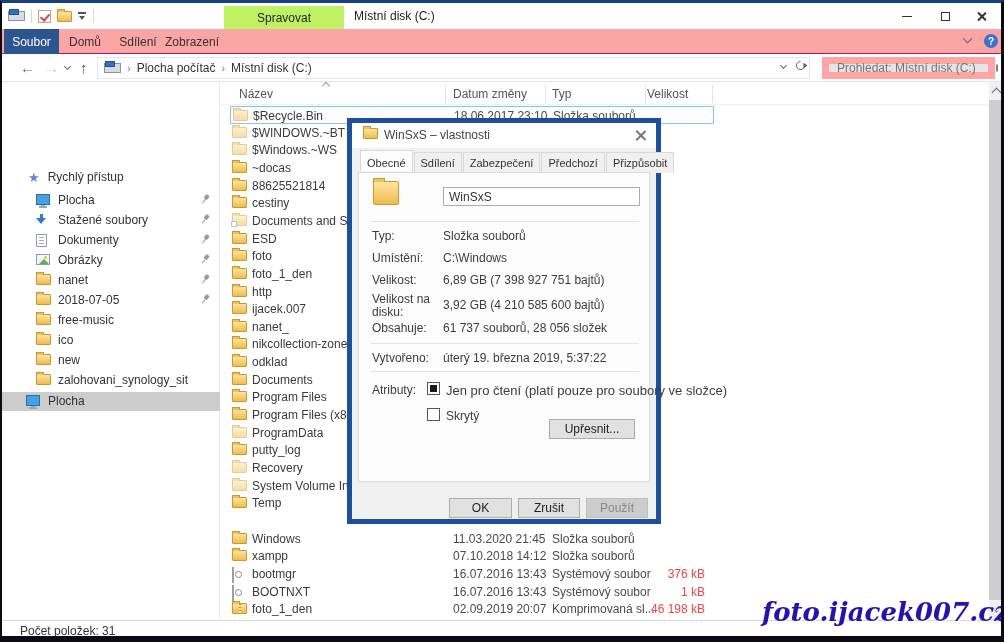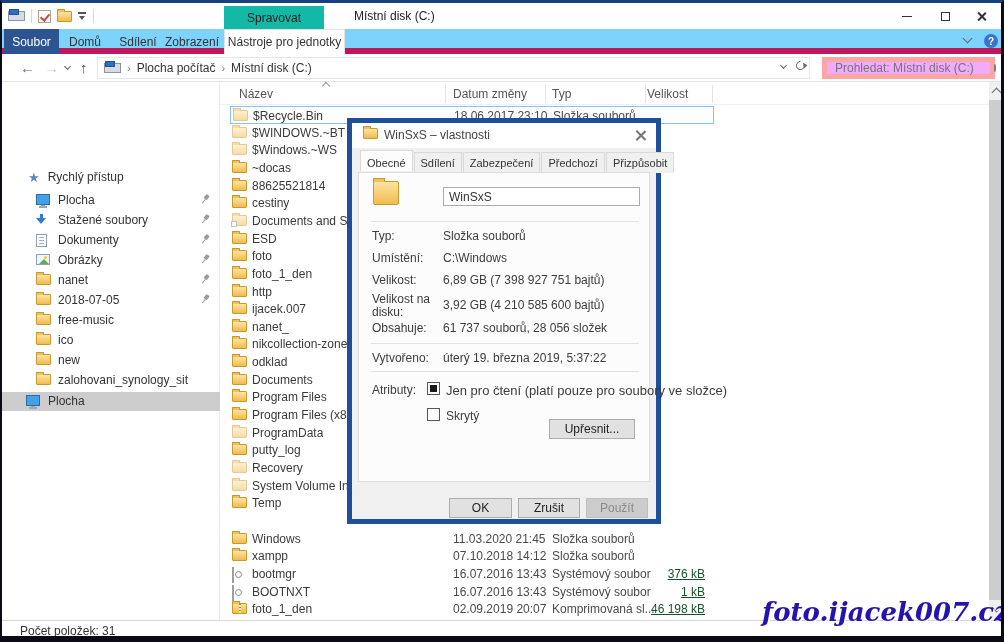--- a/index.html
+++ b/index.html
@@ -21,53 +21,53 @@
   .ic-check{width:13px;height:13px;border:1px solid #b9a48c;background:#fdfdfd;position:relative;}
   .ic-check::after{content:"";position:absolute;left:3px;top:1px;width:4px;height:7px;border-right:2px solid #c0504d;border-bottom:2px solid #c0504d;transform:rotate(40deg);}
   .ic-folder{width:15px;height:11px;position:relative;background:linear-gradient(180deg,#ffe3a0,#eebc4f);border:1px solid #c9992e;border-radius:1px;}
   .ic-folder::before{content:"";position:absolute;top:-3px;left:-1px;width:6px;height:2px;background:#edc061;border:1px solid #c9992e;border-bottom:none;border-radius:1px 1px 0 0;}
   .dim{opacity:.5;}
   .ic-zip::after{content:"";position:absolute;left:6px;top:0;bottom:0;width:2px;background:repeating-linear-gradient(180deg,#b98a1e 0 1px,#ffe9b0 1px 3px);}
   .link-badge{position:absolute;left:-2px;bottom:-2px;width:6px;height:6px;background:#fff;border:1px solid #7c8aa0;}
   .ic-caret{width:9px;height:8px;position:relative;}
   .ic-caret::before{content:"";position:absolute;left:0;top:0;width:8px;height:1.5px;background:#555;}
   .ic-caret::after{content:"";position:absolute;left:1px;top:4px;border-left:3px solid transparent;border-right:3px solid transparent;border-top:4px solid #555;}
-  .manage{left:222px;top:3px;width:100px;height:24px;background:#14b8a6;color:#1e1e1e;display:flex;align-items:center;justify-content:center;}
+  .manage{left:222px;top:3px;width:120px;height:24px;background:#bef264;color:#1e1e1e;display:flex;align-items:center;justify-content:center;}
   .win-title{left:352px;top:6px;color:#222;}
   .wbtn{top:0;width:32px;height:26px;display:flex;align-items:center;justify-content:center;}
   .glyph-min{width:10px;height:1px;background:#333;}
   .glyph-max{width:9px;height:9px;border:1px solid #333;}
   .glyph-close{width:11px;height:11px;position:relative;}
   .glyph-close::before,.glyph-close::after{content:"";position:absolute;left:5px;top:0;width:1.5px;height:11px;background:#333;}
   .glyph-close::before{transform:rotate(45deg);}
   .glyph-close::after{transform:rotate(-45deg);}
 
   
-  .tabrow{left:0;top:26px;width:100%;height:25px;background:#7dd3fc;border-bottom:6px solid #be185d;}
+  .tabrow{left:0;top:26px;width:100%;height:25px;background:#fca5a5;border-bottom:1px solid #be185d;}
   .rtab{top:0;height:25px;display:flex;align-items:center;justify-content:center;color:#333;}
   .rtab-file{left:2px;width:55px;background:#2b5490;color:#fff;}
   .rtab-home{left:62px;width:42px;}
   .rtab-share{left:112px;width:48px;}
   .rtab-view{left:162px;width:56px;}
   .rtab-drive{left:222px;width:121px;background:#fff;border:1px solid #e2e2e2;border-bottom:none;}
   .chev{display:inline-block;width:7px;height:7px;border-right:1.5px solid #666;border-bottom:1.5px solid #666;transform:rotate(45deg);}
   .chev-up{transform:rotate(-135deg);}
   .ribbon-collapse{left:962px;top:32px;}
   .help-circle{left:982px;top:31px;width:14px;height:14px;border-radius:50%;background:#3c72cf;color:#fff;font-size:10px;font-weight:bold;display:flex;align-items:center;justify-content:center;}
 
   
   .navbar{left:0;top:51px;width:100%;height:28px;background:#fff;border-bottom:1px solid #e4e4e4;}
   .navarrow{top:4px;font-size:15px;line-height:20px;}
   .addr{left:95px;top:3px;width:713px;height:22px;border:1px solid #e3e6ea;background:#fff;display:flex;align-items:center;padding-left:6px;gap:6px;}
   .crumb-sep{color:#777;font-size:11px;}
   .crumb-sep::before{content:"\203A";}
   .addr-right{position:absolute;right:4px;top:3px;display:flex;gap:10px;align-items:center;}
   .ic-refresh{width:9px;height:9px;border:1.5px solid #666;border-radius:50%;border-top-color:transparent;position:relative;transform:rotate(45deg);}
   .ic-refresh::after{content:"";position:absolute;right:-3px;top:-2px;border-left:3px solid transparent;border-right:3px solid transparent;border-bottom:4px solid #666;transform:rotate(40deg);}
-  .searchbox{left:820px;top:3px;width:173px;height:22px;border:5px solid #fca5a5;background:#f0abfc;display:flex;align-items:center;}
+  .searchbox{left:820px;top:3px;width:173px;height:22px;border:7px solid #fca5a5;background:#e5e5e5;display:flex;align-items:center;}
   .searchbox input{border:none;outline:none;flex:1;font-family:"Liberation Sans",sans-serif;font-size:12px;color:#555;padding:0 4px 0 8px;background:transparent;}
   .ic-mag{width:8px;height:8px;border:1.5px solid #777;border-radius:50%;position:relative;margin-right:9px;}
   .ic-mag::after{content:"";position:absolute;left:6px;top:6px;width:5px;height:1.5px;background:#777;transform:rotate(45deg);}
 
   
   .sidebar{left:0;top:79px;width:218px;height:538px;background:#fff;border-right:1px solid #ebebeb;}
   .side-head{left:26px;top:88px;display:flex;gap:8px;align-items:center;color:#333;}
   .ic-star{color:#5b87c5;font-size:13px;line-height:13px;}
   .side-item{left:0;top:0;width:218px;height:19px;display:flex;align-items:center;}
   .side-item .lab{color:#333;white-space:nowrap;}
@@ -93,21 +93,21 @@
   .colhead .vline{position:absolute;top:2px;width:1px;height:18px;background:#e4e4e4;}
   .sortcaret{position:absolute;left:103px;top:0px;width:6px;height:6px;border-left:1.5px solid #9a9a9a;border-top:1.5px solid #9a9a9a;transform:rotate(45deg);}
   .rows{left:0;top:24px;width:770px;height:514px;}
   .frow{position:absolute;left:10px;width:484px;height:17.65px;}
   .frow.sel{border:1px solid #86c4f0;background:#fdfdfd;}
   .fcell{position:absolute;top:2px;white-space:nowrap;overflow:hidden;}
   .fic{position:absolute;left:2px;top:3px;}
   .fname{left:22px;color:#3a3a3a;max-width:195px;}
   .fdate{left:223px;color:#4a4a4a;}
   .ftype{left:322px;color:#4a4a4a;}
-  .fsize{left:380px;width:95px;text-align:right;color:#14532d;text-decoration:underline;}
+  .fsize{left:380px;width:95px;text-align:right;color:#ef4444;}
   .ic-sys{width:11px;height:12px;background:#f2f2f2;border:1px solid #9e9e9e;position:relative;}
   .ic-sys::after{content:"";position:absolute;left:2px;top:3px;width:5px;height:5px;border-radius:50%;border:1.5px solid #8c8c8c;}
   .vscroll{right:1px;top:0;width:16px;height:538px;background:#f0f0f0;}
   .vscroll .thumb{position:absolute;left:0;top:18px;width:16px;height:500px;background:#cdcdcd;}
   .varrow{position:absolute;left:4px;}
 
   
   .statusbar{left:0;top:617px;width:100%;height:20px;background:#fff;border-top:1px solid #d6d6d6;}
   .statusbar .cnt{position:absolute;left:18px;top:3px;color:#333;}
 
@@ -163,21 +163,20 @@
     <div class="abs wbtn" style="left:963px">
         <span class="glyph-close"></span>
       </div>
   </div>
 
   <div class="abs tabrow">
     <div class="abs rtab rtab-file">Soubor</div>
     <div class="abs rtab rtab-home">Domů</div>
     <div class="abs rtab rtab-share">Sdílení</div>
     <div class="abs rtab rtab-view">Zobrazení</div>
-    <div class="abs rtab rtab-drive">Nástroje pro jednotky</div>
   </div>
   <span class="abs chev ribbon-collapse"></span>
   <div class="abs help-circle">?</div>
 
   <div class="abs navbar">
     <span class="abs navarrow" style="left:18px;color:#6a6a6a">←</span>
     <span class="abs navarrow" style="left:42px;color:#c9c9c9">→</span>
     <span class="abs chev" style="left:63px;top:10px;width:5px;height:5px"></span>
     <span class="abs navarrow" style="left:78px;color:#555">↑</span>
     <div class="abs addr">

